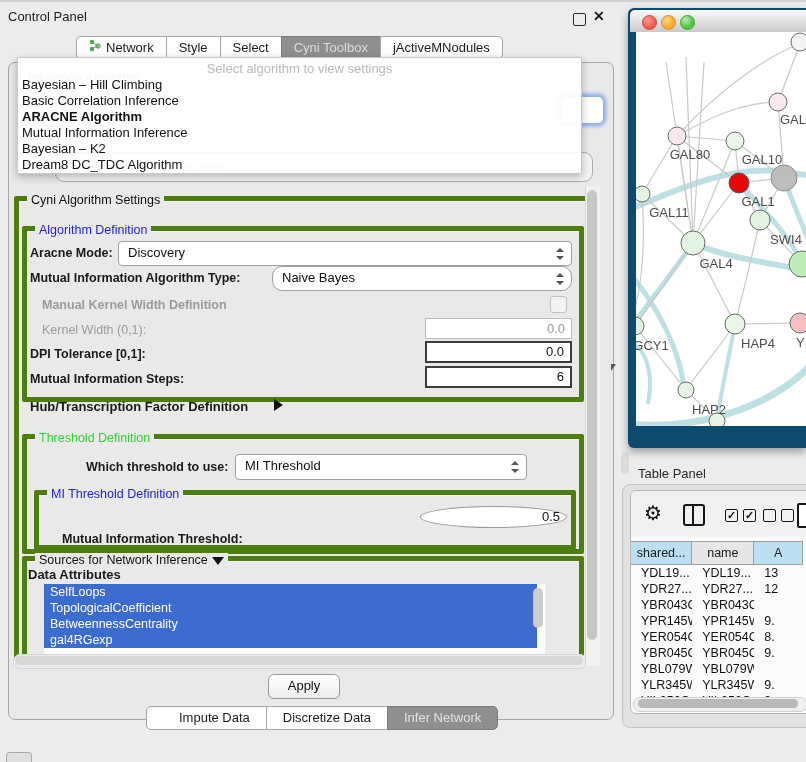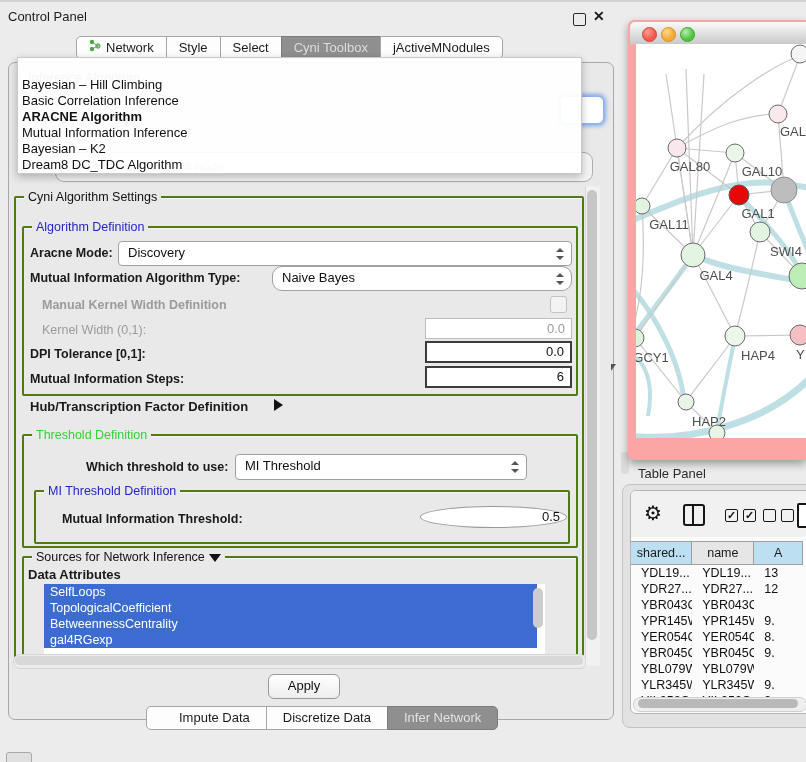--- a/index.html
+++ b/index.html
@@ -22,21 +22,21 @@
   #bg-net-combo{left:55px;top:152px;width:536px;height:28px;background:#f4f4f4;border:1px solid #adadad;border-radius:9px;}
   #bg-net-combo span{position:absolute;left:16px;top:6px;font-size:13px;color:#9a9a9a;}
   
   #dropdown{left:17px;top:57px;width:563px;height:115px;background:rgba(255,255,255,0.94);border:1px solid #c9c9c9;box-shadow:0 3px 8px rgba(0,0,0,0.25);}
   #dd-hint{position:absolute;left:0;top:3px;width:100%;text-align:center;font-size:13px;color:#b9b9b9;}
   #dd-list{position:absolute;left:3px;top:19px;right:3px;}
   .dd-item{height:16px;line-height:16px;font-size:13px;color:#111;padding-left:1px;white-space:nowrap;}
   .dd-item.bold{font-weight:bold;}
   
   #viewport{left:12px;top:184px;width:588px;height:484px;background:#e9e9e9;}
-  .fieldset{position:absolute;border:2px solid #4d7c0f;border-radius:2px;box-shadow:inset 0 1px 0 rgba(255,255,255,.6);text-align:center;}
+  .fieldset{position:absolute;border:5px solid #4d7c0f;border-radius:2px;box-shadow:inset 0 1px 0 rgba(255,255,255,.6);text-align:center;}
   .legend{position:absolute;top:-8px;left:8px;background:#e9e9e9;padding:0 4px;font-size:12.5px;white-space:nowrap;}
   .lbl{position:absolute;font-size:12.5px;font-weight:bold;color:#1a1a1a;white-space:nowrap;}
   .lbl.dis{color:#9b9b9b;padding-left:12px;}
   .combo{position:absolute;background:#fff;border:1px solid #a0a0a0;border-radius:4px;font-size:13px;color:#111;}
   .combo .ct{position:absolute;left:9px;top:3px;}
   .arrs{position:absolute;right:7px;top:50%;margin-top:-6px;width:8px;height:12px;}
   .arrs i{position:absolute;left:0;width:0;height:0;border-left:4px solid transparent;border-right:4px solid transparent;}
   .arrs .up{top:0;border-bottom:4.5px solid #555;}
   .arrs .dn{bottom:0;border-top:4.5px solid #555;}
   .field{position:absolute;background:#fff;font-size:13px;text-align:right;padding:0 6px 0 0;border:2px solid #3c3c3c;color:#111;font-family:"Liberation Sans",sans-serif;}
@@ -55,21 +55,21 @@
   #apply-btn{left:268px;top:674px;width:70px;height:23px;background:linear-gradient(#ffffff,#ededed);border:1px solid #999;border-radius:6px;font-size:13px;color:#111;text-align:center;line-height:22px;}
   #bottom-tabs{left:146px;top:706px;height:24px;display:flex;}
   .btab{height:22px;line-height:22px;padding:0 16px;background:#fdfdfd;border:1px solid #a6a6a6;margin-left:-1px;font-size:13px;color:#1c1c1c;}
   .btab:first-child{border-radius:5px 0 0 5px;margin-left:0;padding-left:32px;}
   .btab:last-child{border-radius:0 5px 5px 0;}
   .btab.selected{background:#8f8f8f;color:#e2e2e2;border-color:#7c7c7c;}
   #corner-btn{left:6px;top:752px;width:24px;height:12px;border:1px solid #a9a9a9;border-radius:3px;background:#e0e0e0;}
   #divider-handle{left:621px;top:452px;width:8px;height:22px;background:#dcdcdc;border-radius:3px;}
   #mouse-cursor{left:611px;top:364px;width:0;height:0;border-top:7px solid #555;border-right:5px solid transparent;}
   
-  #net-win{left:628px;top:20px;width:178px;height:440px;background:#fca5a5;border-radius:6px 0 0 6px;box-shadow:0 4px 8px rgba(0,0,0,.35);}
+  #net-win{left:628px;top:8px;width:178px;height:440px;background:#0c4a6e;border-radius:6px 0 0 6px;box-shadow:0 4px 8px rgba(0,0,0,.35);}
   #net-titlebar{position:absolute;left:2px;top:2px;width:176px;height:22px;background:linear-gradient(#fafafa,#c9c9c9);border-radius:5px 0 0 0;}
   .light{position:absolute;top:5px;width:13px;height:13px;border-radius:50%;}
   #light-red{left:12px;background:radial-gradient(circle at 35% 30%,#ff9a92,#f25a50 60%);border:1px solid #ce4138;}
   #light-yellow{left:31px;background:radial-gradient(circle at 35% 30%,#ffd98a,#f6a832 60%);border:1px solid #d28f28;}
   #light-green{left:50px;background:radial-gradient(circle at 35% 30%,#b9ecb0,#52c443 60%);border:1px solid #3da32f;}
   #net-canvas{position:absolute;left:8px;top:24px;width:170px;height:394px;background:#fff;overflow:hidden;}
   
   #tp-title{left:638px;top:466px;font-size:13px;color:#2a2a2a;}
   #tp-outer{left:622px;top:484px;width:190px;height:242px;background:#e2e2e2;border:1px solid #c3c3c3;border-radius:8px;}
   #tp-inner{left:630px;top:490px;width:176px;height:222px;background:#fbfbfb;border:1px solid #b5b5b5;border-radius:6px 0 0 6px;overflow:hidden;}
@@ -125,20 +125,21 @@
 
 <div class="abs" id="main-panel"></div>
 
 <div class="abs" id="bg-inf-label">Inference Algorithm</div>
 <div class="abs" id="bg-focus-combo"></div>
 <div class="abs" id="bg-net-combo">
     <span>gal-filtered.sif default node</span>
   </div>
 
 <div class="abs" id="dropdown">
+  <div id="dd-hint">Select algorithm to view settings</div>
   <div id="dd-list">
       <div class="dd-item">Bayesian – Hill Climbing</div>
       <div class="dd-item">Basic Correlation Inference</div>
       <div class="dd-item bold">ARACNE Algorithm</div>
       <div class="dd-item">Mutual Information Inference</div>
       <div class="dd-item">Bayesian – K2</div>
       <div class="dd-item">Dream8 DC_TDC Algorithm</div>
     </div>
 </div>
 
@@ -186,21 +187,21 @@
 <div class="combo abs" style="left:235px;top:454px;width:290px;height:24px;">
   <span class="ct">MI Threshold</span>
   <span class="arrs">
       <i class="up"></i>
       <i class="dn"></i>
     </span>
 </div>
 <div class="abs fieldset" style="left:34px;top:490px;width:532px;height:50px;">
   <span class="legend" style="color:#2424cc;">MI Threshold Definition</span>
 </div>
-<div class="lbl abs" style="left:42px;top:512px;padding-left:20px;">Mutual Information Threshold:</div>
+<div class="lbl abs" style="left:42px;top:532px;padding-left:20px;">Mutual Information Threshold:</div>
 <div class="field light abs" style="left:420px;top:506px;width:139px;height:20px;line-height:20px;">0.5</div>
 
 <div class="abs fieldset" style="left:22px;top:556px;width:552px;height:100px;">
   <span class="legend" style="color:#111;"><span>Sources for Network Inference</span><span id="src-arrow"></span></span>
 </div>
 <div class="lbl abs" style="left:28px;top:567px;font-size:13px;">Data Attributes</div>
 <div class="abs" id="attr-list">
     <div class="attr-item">SelfLoops</div>
     <div class="attr-item">TopologicalCoefficient</div>
     <div class="attr-item">BetweennessCentrality</div>

